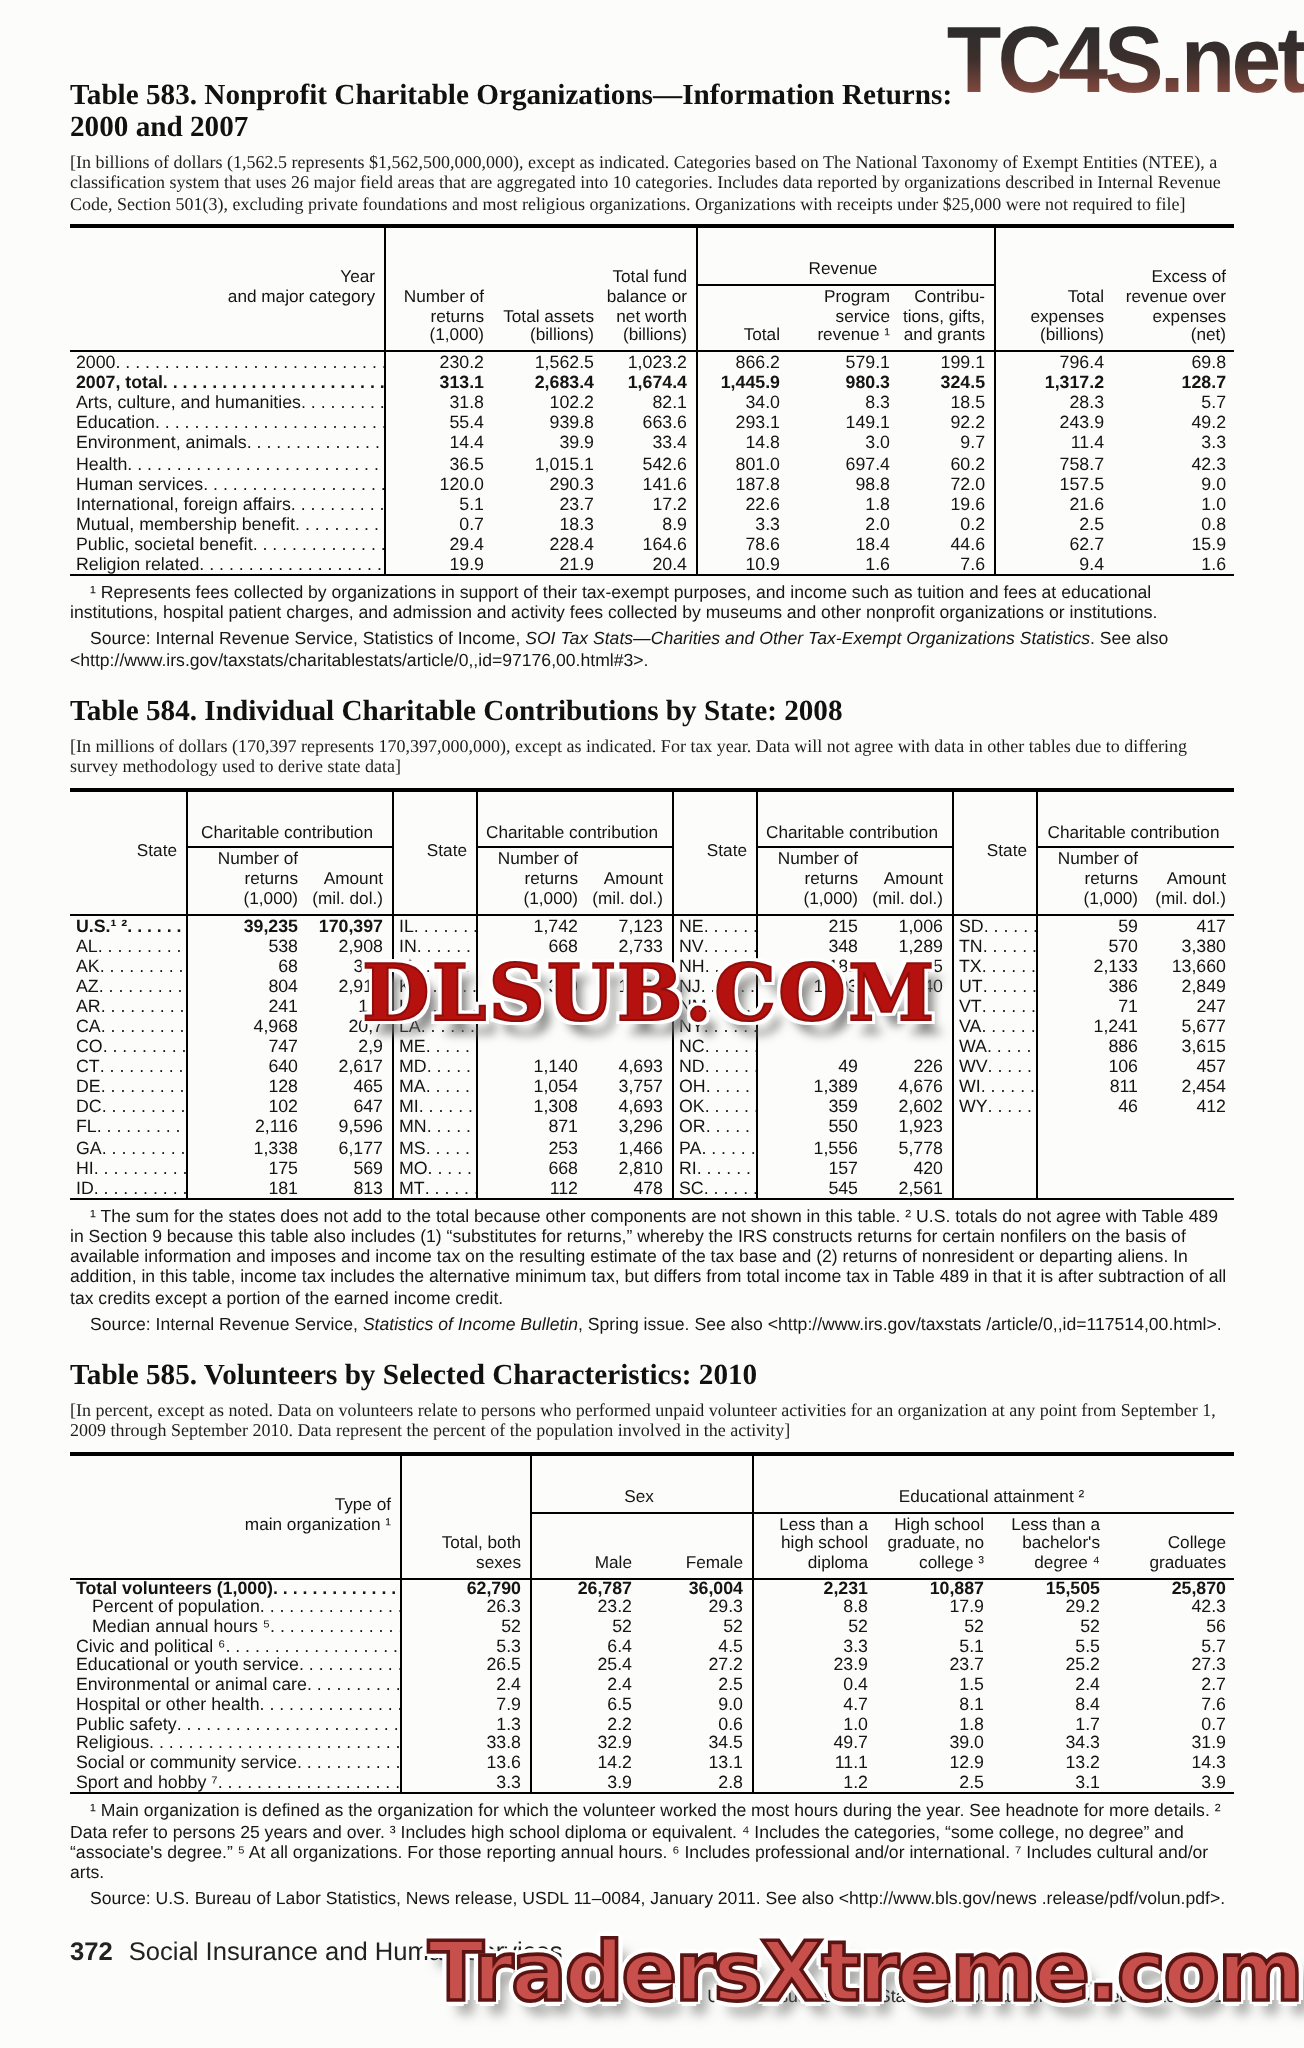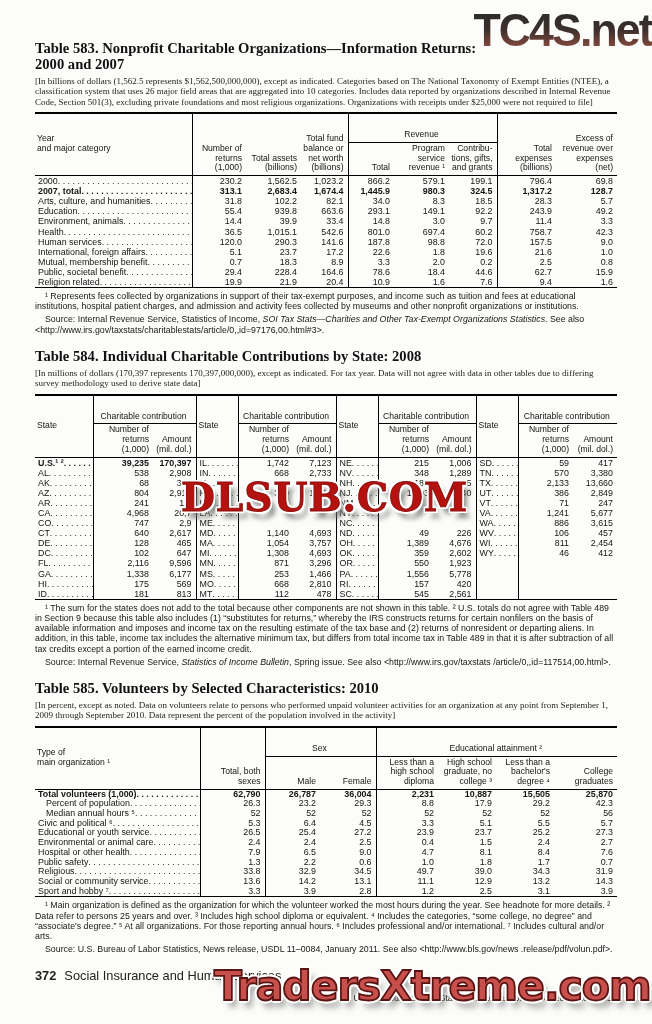--- a/index.html
+++ b/index.html
@@ -9,21 +9,21 @@
   .ttitle2{margin-top:13px;font-family:"Liberation Serif",serif;font-weight:bold;font-size:14.6px;line-height:16px;color:#111;}
   .note{margin:4px 0 0 0;font-size:9px;line-height:10.4px;color:#1d1d1d;font-family:Liberation Serif, serif;}
   table{border-collapse:collapse;table-layout:fixed;width:582px;margin-top:5px;border-top:2px solid #000;border-bottom:1.4px solid #000;}
   th,td{font-weight:normal;font-size:8.9px;line-height:10px;padding:0 4px 0 0;text-align:right;vertical-align:bottom;color:#141414;}
   thead th{font-size:8.6px;line-height:9.7px;padding:1px 4px 2px 2px;}
   thead{border-bottom:1px solid #000;}
   tbody td{vertical-align:top;line-height:10.1px;}
   #t585 tbody td{line-height:9.7px;}
   .vr{border-right:1px solid #000;}
   .grp{text-align:center;vertical-align:top;border-bottom:1px solid #000;padding-top:16px;}
-  .ctr{text-align:left;vertical-align:middle;white-space:pre-line;}
+  .ctr{text-align:right;vertical-align:middle;white-space:pre-line;}
   td.stub{text-align:left;padding:0 0 0 3px;}
   td.stub.ind{padding-left:11px;}
   tr.b td, td.b, .b .t, .b{font-weight:bold;}
   .lr{display:flex;}
   .lr .t{white-space:nowrap;}
   .lr .d{flex:1 1 auto;overflow:hidden;white-space:nowrap;color:#161616;}
   .lr .d::before{content:" . . . . . . . . . . . . . . . . . . . . . . . . . . . . . . . . . . . . . . . .";}
   .fn{margin:3px 0 0 0;font-size:8.8px;line-height:10.2px;text-indent:10px;overflow-wrap:anywhere;}
   .fn i{font-style:italic;}
   .pagefoot{margin-top:14px;font-size:12.8px;color:#222;}

